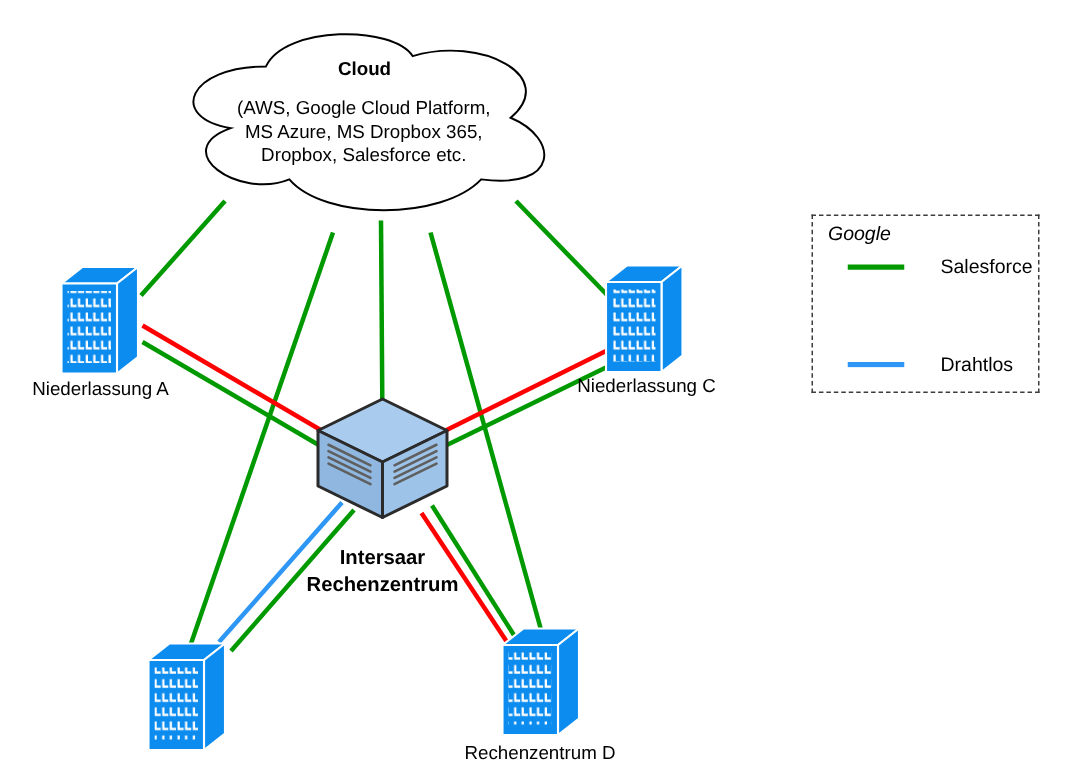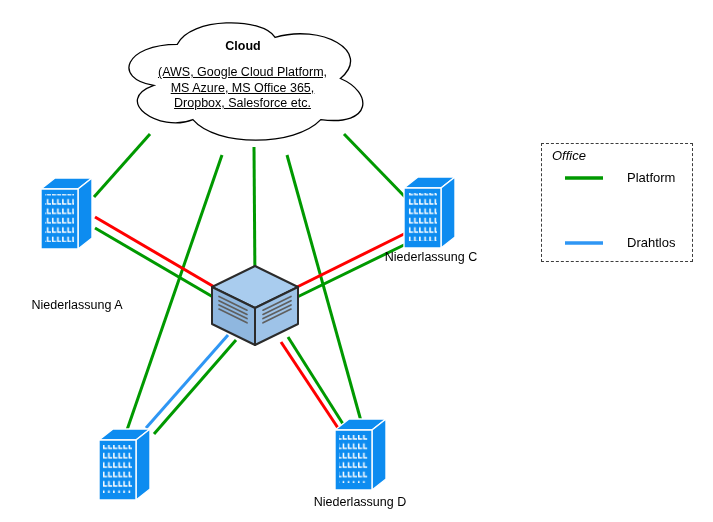--- a/index.html
+++ b/index.html
@@ -1,21 +1,21 @@
 <!DOCTYPE html>
 <html><head>
 <meta charset="utf-8">
 <style>
   html,body{margin:0;padding:0;background:#fff;}
   .canvas{position:relative;width:713px;height:522px;background:#ffffff;overflow:hidden;
           font-family:"Liberation Sans",sans-serif;color:#000;}
   .canvas svg{position:absolute;left:0;top:0;}
   .lbl{position:absolute;text-align:center;font-size:12.5px;line-height:15px;white-space:nowrap;}
   .cloud-title{position:absolute;text-align:center;font-weight:bold;font-size:12.5px;}
-  .cloud-body{position:absolute;text-align:center;font-size:12.5px;line-height:15.5px;text-decoration:underline;}
+  .cloud-body{position:absolute;text-align:center;font-size:12.5px;line-height:15.5px;}
   .dc-label{position:absolute;text-align:center;font-weight:bold;font-size:13.5px;line-height:17.5px;}
   .legend{position:absolute;left:541px;top:143px;width:150px;height:117px;
           border:1.5px dashed #3d3d3d;background:#fff;}
   .legend-title{position:absolute;left:10px;top:4px;font-style:italic;font-size:13px;}
   .legend-row{position:absolute;left:0;width:100%;height:18px;}
   .legend-row .sw{position:absolute;left:23px;top:7px;}
   .legend-row .lt{position:absolute;left:85px;top:1px;font-size:13px;}
   .shape-stroke{stroke:#000;stroke-width:1.3;fill:#fff;}
   .bldg{stroke:#fff;stroke-width:1.4;stroke-linejoin:round;}
   .cube-face{stroke:#2b2b2b;stroke-width:2;stroke-linejoin:round;}
@@ -103,36 +103,40 @@
         <polygon points="372,430 386,419 386,479 372,490"></polygon>
         <rect x="335" y="430" width="37" height="60"></rect>
         <rect x="339" y="435" width="29" height="48" fill="url(#win)" stroke="none"></rect>
       </g>
     </g>
   </svg>
 
   <div class="cloud-title" style="left:193px;top:39px;width:100px;">Cloud</div>
   <div class="cloud-body" style="left:122px;top:65px;width:241px;">
     <div>(AWS, Google Cloud Platform,</div>
-    <div>MS Azure, MS Office 365,</div>
+    <div>MS Azure, MS Dropbox 365,</div>
     <div>Dropbox, Salesforce etc.</div>
   </div>
 
-  <div class="lbl" style="left:17px;top:252px;width:120px;margin-top:46px;">Niederlassung A</div>
+  <div class="lbl" style="left:7px;top:252px;width:120px;">Niederlassung A</div>
   <div class="lbl" style="left:371px;top:250px;width:120px;">Niederlassung C</div>
-  <div class="lbl" style="left:300px;top:495px;width:120px;">Niederlassung D</div>
+  <div class="lbl" style="left:300px;top:495px;width:120px;">Rechenzentrum D</div>
 
+  <div class="dc-label" style="left:185px;top:363px;width:140px;">
+    <div>Intersaar</div>
+    <div>Rechenzentrum</div>
+  </div>
 
   <div class="legend">
-    <div class="legend-title">Office</div>
+    <div class="legend-title">Google</div>
     <div class="legend-row" style="top:25px;">
       <svg class="sw" width="38" height="4">
         <line x1="0" y1="2" x2="38" y2="2" stroke-width="3.5" stroke="#009900"></line>
       </svg>
-      <span class="lt">Platform</span>
+      <span class="lt">Salesforce</span>
     </div>
     <div class="legend-row" style="top:90px;">
       <svg class="sw" width="38" height="4">
         <line x1="0" y1="2" x2="38" y2="2" stroke-width="3.5" stroke="#2E96F4"></line>
       </svg>
       <span class="lt">Drahtlos</span>
     </div>
   </div>
 
 </div>

